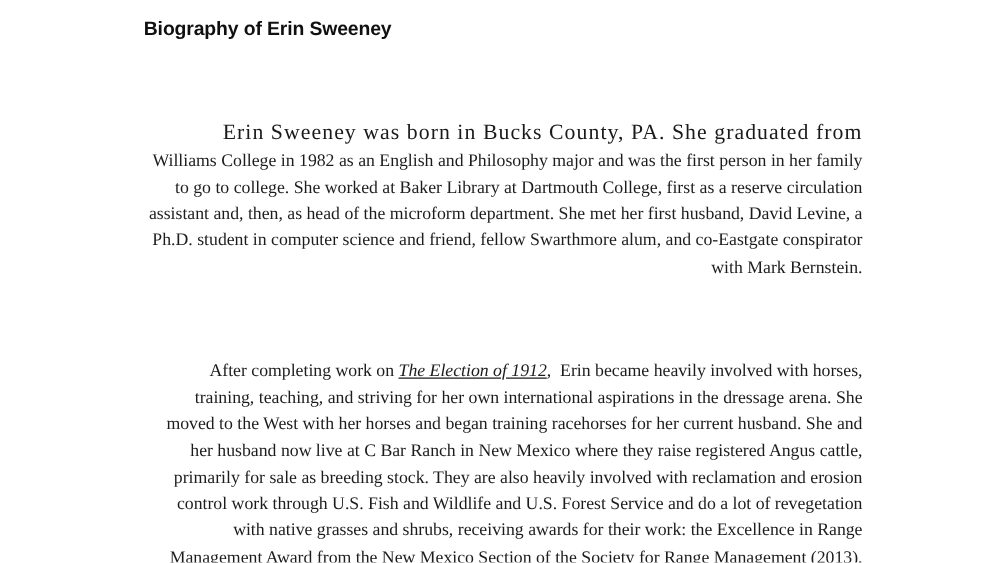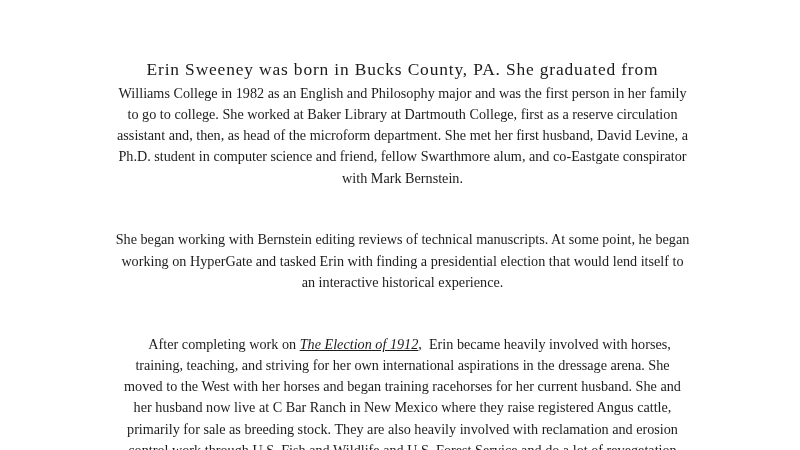--- a/index.html
+++ b/index.html
@@ -34,21 +34,21 @@
     padding: 0;
   }
 
   .body-para {
     font-family: "Liberation Serif", "DejaVu Serif", serif;
     font-size: 14.2px;
     line-height: 21.3px;
     color: #1c1c1c;
     margin: 0 0 19px 0;
     padding: 0;
-    text-align: center;
+    text-align: right;
     white-space: pre-wrap;
   }
 
   .body-para:last-child {
     margin-bottom: 0;
   }
 
   .lead-line {
     display: block;
     font-size: 17.4px;
@@ -61,24 +61,24 @@
   .work-title {
     font-style: italic;
     text-decoration: underline;
   }
 </style>
 </head>
 <body>
 
 <div class="page">
 
+  <h1 class="doc-title">Biography of Erin Sweeney</h1>
 
   <p class="body-para">
     <span class="lead-line">Erin Sweeney was born in Bucks County, PA. She graduated from</span><span>Williams College in 1982 as an English and Philosophy major and was the first person in her family to go to college. She worked at Baker Library at Dartmouth College, first as a reserve circulation assistant and, then, as head of the microform department. She met her first husband, David Levine, a Ph.D. student in computer science and friend, fellow Swarthmore alum, and co-Eastgate conspirator with Mark Bernstein.</span>
   </p>
 
-  <p class="body-para">She began working with Bernstein editing reviews of technical manuscripts. At some point, he began working on HyperGate and tasked Erin with finding a presidential election that would lend itself to an interactive historical experience.</p>
 
   <p class="body-para">
     <span>After completing work on </span><span class="work-title">The Election of 1912</span><span>,  Erin became heavily involved with horses, training, teaching, and striving for her own international aspirations in the dressage arena. She moved to the West with her horses and began training racehorses for her current husband. She and her husband now live at C Bar Ranch in New Mexico where they raise registered Angus cattle, primarily for sale as breeding stock. They are also heavily involved with reclamation and erosion control work through U.S. Fish and Wildlife and U.S. Forest Service and do a lot of revegetation with native grasses and shrubs, receiving awards for their work: the Excellence in Range Management Award from the New Mexico Section of the Society for Range Management (2013), the award for Outstanding Land Stewardship for Region III for the New Mexico Association of Conservation Districts (2015), and the same award for the entire state (2015). They have been chosen to address conservation issues at the Regenerate Conference of the Quivira Coalition in 2018, as well as local groups.</span>
   </p>
 
 </div>
 
 </body></html>

